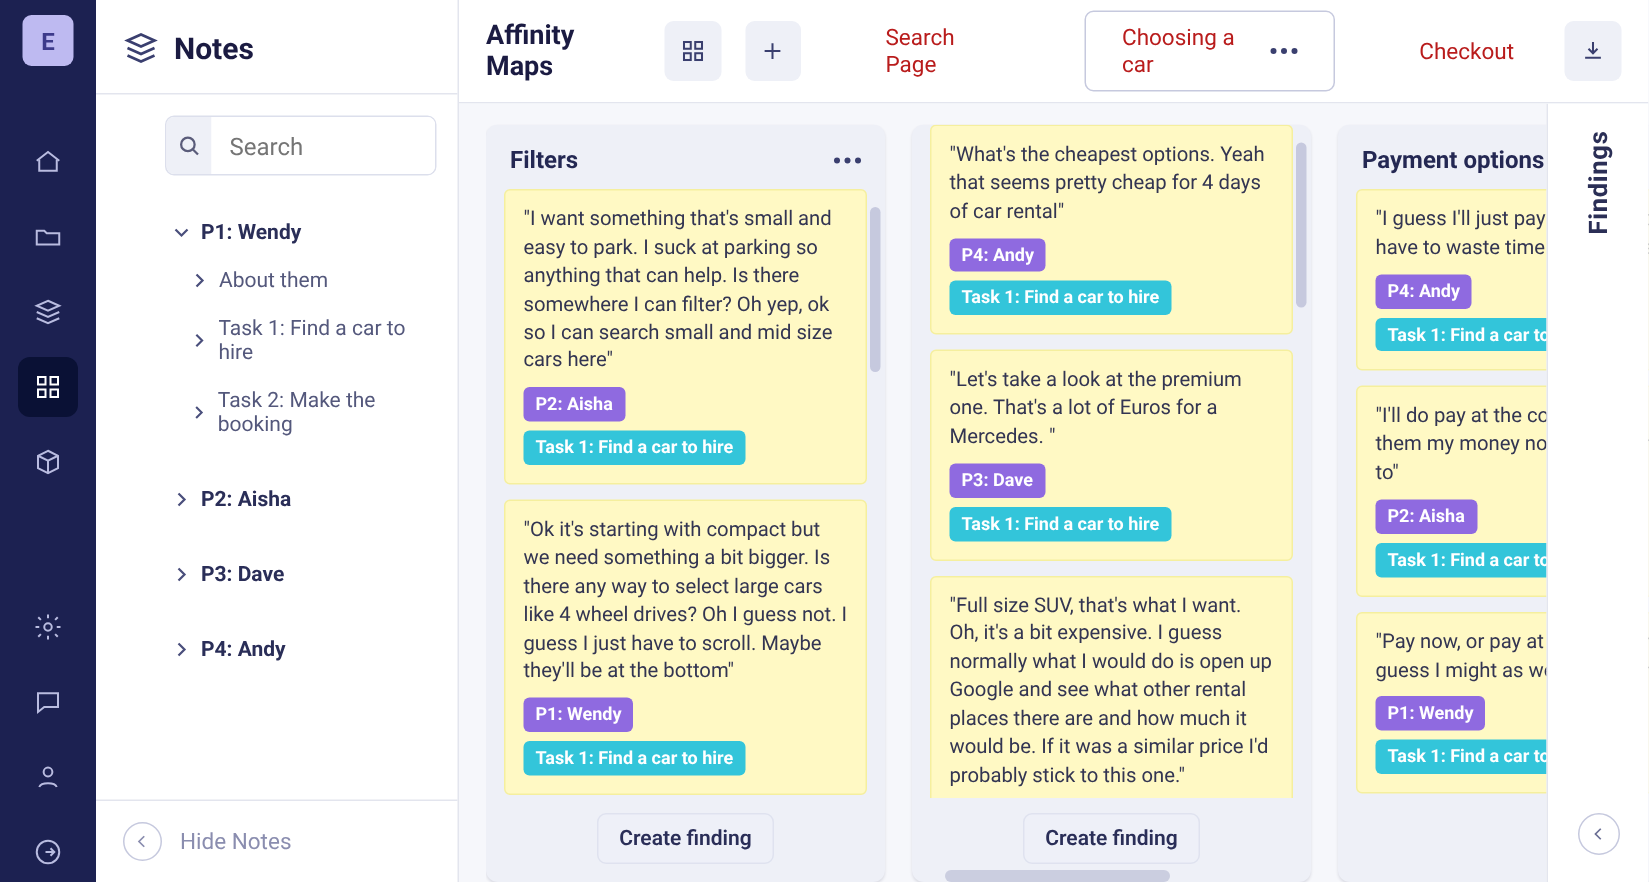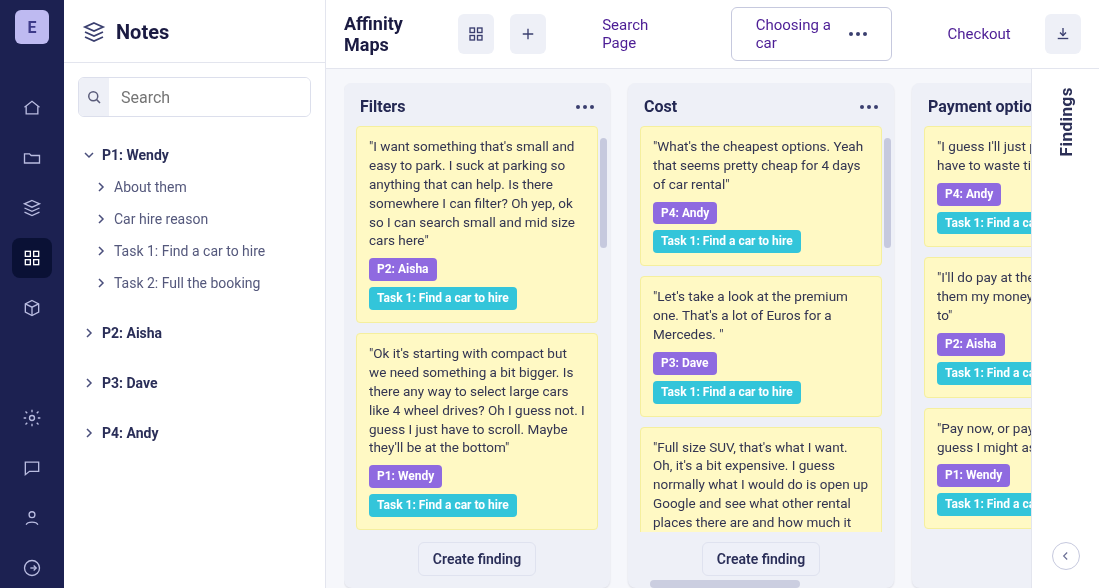--- a/index.html
+++ b/index.html
@@ -22,46 +22,46 @@
   #app{display:flex;width:1099px;height:588px;}
   
   #rail{width:64px;background:var(--navy);display:flex;flex-direction:column;align-items:center;padding-top:10px;}
   #rail .brand{width:34px;height:34px;border-radius:6px;background:var(--lilac);color:#3d3a8a;display:flex;align-items:center;justify-content:center;font-weight:700;font-size:16px;}
   #rail .spacer{height:34px;}
   .rail-item{width:40px;height:40px;margin-top:10px;border-radius:8px;display:flex;align-items:center;justify-content:center;color:#b9bce0;}
   .rail-item.active{background:#0a1135;color:#fff;}
   .rail-item svg{width:20px;height:20px;stroke:currentColor;fill:none;stroke-width:1.6;}
   #rail .grow{flex:1;}
   
-  #notes{width:262px;background:#fff;border-right:1px solid var(--line);display:flex;flex-direction:column;}
+  #notes{width:242px;background:#fff;border-right:1px solid var(--line);display:flex;flex-direction:column;}
   #notes-head{display:flex;align-items:center;gap:10px;padding:20px 16px 18px 18px;border-bottom:1px solid var(--line);}
   #notes-head .ttl{font-size:20px;font-weight:700;}
   #notes-head svg{width:24px;height:24px;stroke:#3a3f6f;fill:none;stroke-width:1.8;}
-  #notes-body{padding:14px 14px 0 14px;overflow:auto;flex:1;}
+  #notes-body{padding:14px 14px 0 14px;overflow:auto;flex:1;margin-left:32px;}
   .search{display:flex;border:1px solid #dcdfec;border-radius:6px;overflow:hidden;height:40px;}
   .search .sbtn{width:44px;background:#eef0f7;border:none;display:flex;align-items:center;justify-content:center;color:#5a5c7a;}
   .search input{flex:1;border:none;padding:0 12px;font-size:16px;color:#4b4f76;outline:none;}
   .tree{margin-top:22px;font-size:14px;color:var(--text);}  
   .tree .row{display:flex;align-items:center;gap:8px;padding:8px 0 8px 6px;}
   .tree .row.indent{padding-left:18px;}
   .tree .p-row{font-weight:700;margin-top:18px;}
   .tree .p-row:first-child{margin-top:0;}
   .tree .caret{width:10px;height:10px;color:#4a4f7c;}
   .tree span.lbl{color:#2a2e58;}
   .tree .indent span.lbl{color:#54587c;font-weight:400;}
   #hide-row{border-top:1px solid var(--line);padding:14px 18px;display:flex;align-items:center;gap:12px;color:#8a8daf;font-size:15px;}
   #hide-row .circ{width:26px;height:26px;border:1.5px solid #c6c9de;border-radius:50%;display:flex;align-items:center;justify-content:center;}
   
   #main{flex:1;display:flex;flex-direction:column;min-width:0;}
   #topbar{height:69px;background:#fff;border-bottom:1px solid var(--line);display:flex;align-items:center;padding:0 18px;gap:16px;}
   #topbar .title{font-size:18px;font-weight:700;margin-right:4px;}
   .sqbtn{width:40px;height:40px;border-radius:6px;background:#eef0f7;display:flex;align-items:center;justify-content:center;border:none;}
   .sqbtn svg{width:18px;height:18px;stroke:#3a3f6f;fill:none;stroke-width:1.8;}
   #topbar .gap{flex:0 0 22px;}
-  .crumb{font-size:15px;color:#4c1d95;padding:8px 2px;}
+  .crumb{font-size:15px;color:#b91c1c;padding:8px 2px;}
   .crumb.active{border:1px solid #c6c9de;border-radius:6px;padding:8px 24px;display:flex;align-items:center;gap:10px;}
   .dots{display:flex;gap:3px;}
   .dots i{width:4px;height:4px;border-radius:50%;background:#3a3f6f;display:block;}
   #topbar .grow{flex:1;}
   
   #board-wrap{flex:1;position:relative;background:var(--bg);overflow:hidden;}
   #board{position:absolute;inset:14px 0 0 18px;display:flex;gap:18px;overflow:hidden;width:calc(100% + 120px);}
   .col{width:266px;background:var(--col-bg);border-radius:8px;display:flex;flex-direction:column;box-shadow:0 1px 2px var(--shadow);}
   .col.payment{width:266px;min-width:266px;}
   .col-head{display:flex;align-items:center;justify-content:space-between;padding:14px 16px 10px 16px;font-weight:700;font-size:16px;color:#242853;}
@@ -181,53 +181,55 @@
         <div class="row indent">
           <svg class="caret" viewBox="0 0 10 10">
               <path d="M3 1l4 4-4 4" stroke="currentColor" fill="none" stroke-width="1.5"></path>
             </svg>
           <span class="lbl">About them</span>
         </div>
         <div class="row indent">
           <svg class="caret" viewBox="0 0 10 10">
               <path d="M3 1l4 4-4 4" stroke="currentColor" fill="none" stroke-width="1.5"></path>
             </svg>
-          <span class="lbl">Car hire reason</span>
+          <span class="lbl">Task 1: Find a car to hire</span>
         </div>
         <div class="row indent">
           <svg class="caret" viewBox="0 0 10 10">
               <path d="M3 1l4 4-4 4" stroke="currentColor" fill="none" stroke-width="1.5"></path>
             </svg>
-          <span class="lbl">Task 1: Find a car to hire</span>
-        </div>
-        <div class="row indent">
-          <svg class="caret" viewBox="0 0 10 10">
-              <path d="M3 1l4 4-4 4" stroke="currentColor" fill="none" stroke-width="1.5"></path>
-            </svg>
-          <span class="lbl">Task 2: Full the booking</span>
+          <span class="lbl">Task 2: Make the booking</span>
         </div>
         <div class="row p-row">
           <svg class="caret" viewBox="0 0 10 10">
               <path d="M3 1l4 4-4 4" stroke="currentColor" fill="none" stroke-width="1.5"></path>
             </svg>
           <span class="lbl">P2: Aisha</span>
         </div>
         <div class="row p-row">
           <svg class="caret" viewBox="0 0 10 10">
               <path d="M3 1l4 4-4 4" stroke="currentColor" fill="none" stroke-width="1.5"></path>
             </svg>
           <span class="lbl">P3: Dave</span>
         </div>
         <div class="row p-row">
           <svg class="caret" viewBox="0 0 10 10">
               <path d="M3 1l4 4-4 4" stroke="currentColor" fill="none" stroke-width="1.5"></path>
             </svg>
           <span class="lbl">P4: Andy</span>
         </div>
       </div>
+    </div>
+    <div id="hide-row">
+      <div class="circ">
+        <svg viewBox="0 0 24 24" width="14" height="14" style="stroke:#8a8daf;fill:none;stroke-width:2;">
+            <path d="M14 6l-6 6 6 6"></path>
+          </svg>
+      </div>
+      <span>Hide Notes</span>
     </div>
   </div>
 
   <div id="main">
     <div id="topbar">
       <div class="title">Affinity Maps</div>
       <button class="sqbtn">
         <svg viewBox="0 0 24 24">
             <rect x="4" y="4" width="6" height="6"></rect>
             <rect x="14" y="4" width="6" height="6"></rect>
@@ -291,28 +293,20 @@
               </div>
             </div>
 
           </div>
           <div class="col-foot">
             <button class="cfb">Create finding</button>
           </div>
         </div>
 
         <div class="col">
-          <div class="col-head">
-            <span>Cost</span>
-            <span class="dots">
-                <i></i>
-                <i></i>
-                <i></i>
-              </span>
-          </div>
           <div class="col-body">
             <div class="note">
               <div>"What's the cheapest options. Yeah that seems pretty cheap for 4 days of car rental"</div>
               <div class="tags">
                 <span class="tag person">P4: Andy</span>
                 <span class="tag task">Task 1: Find a car to hire</span>
               </div>
             </div>
             <div class="note">
               <div>"Let's take a look at the premium one. That's a lot of Euros for a Mercedes. "</div>

